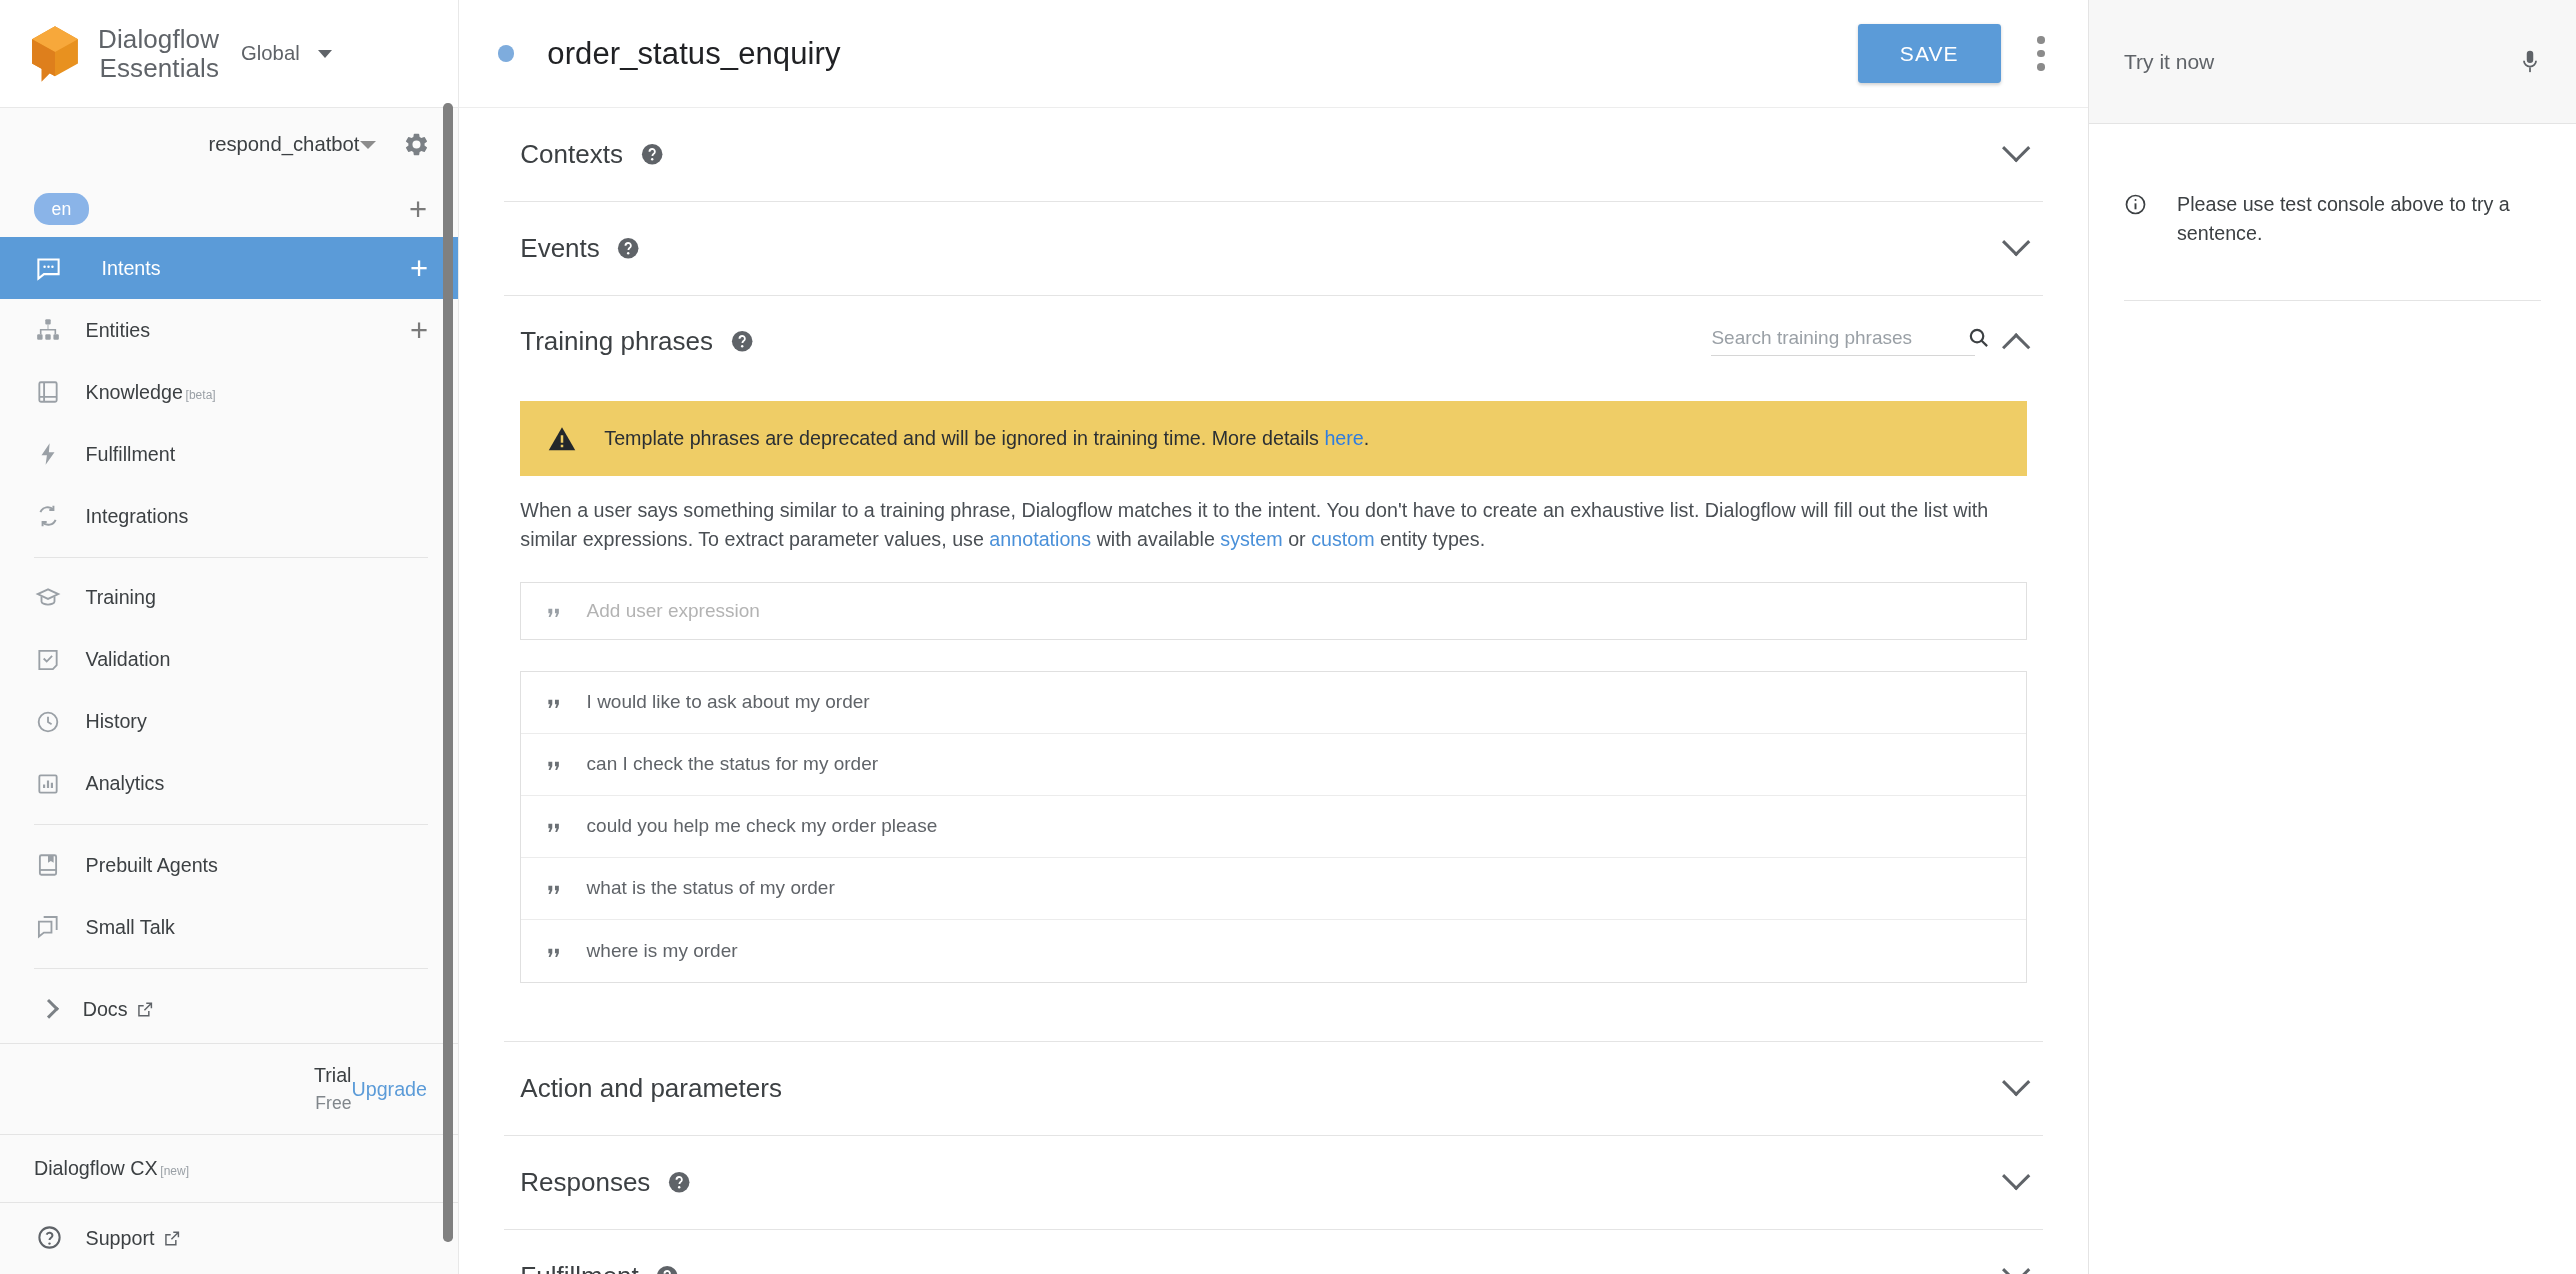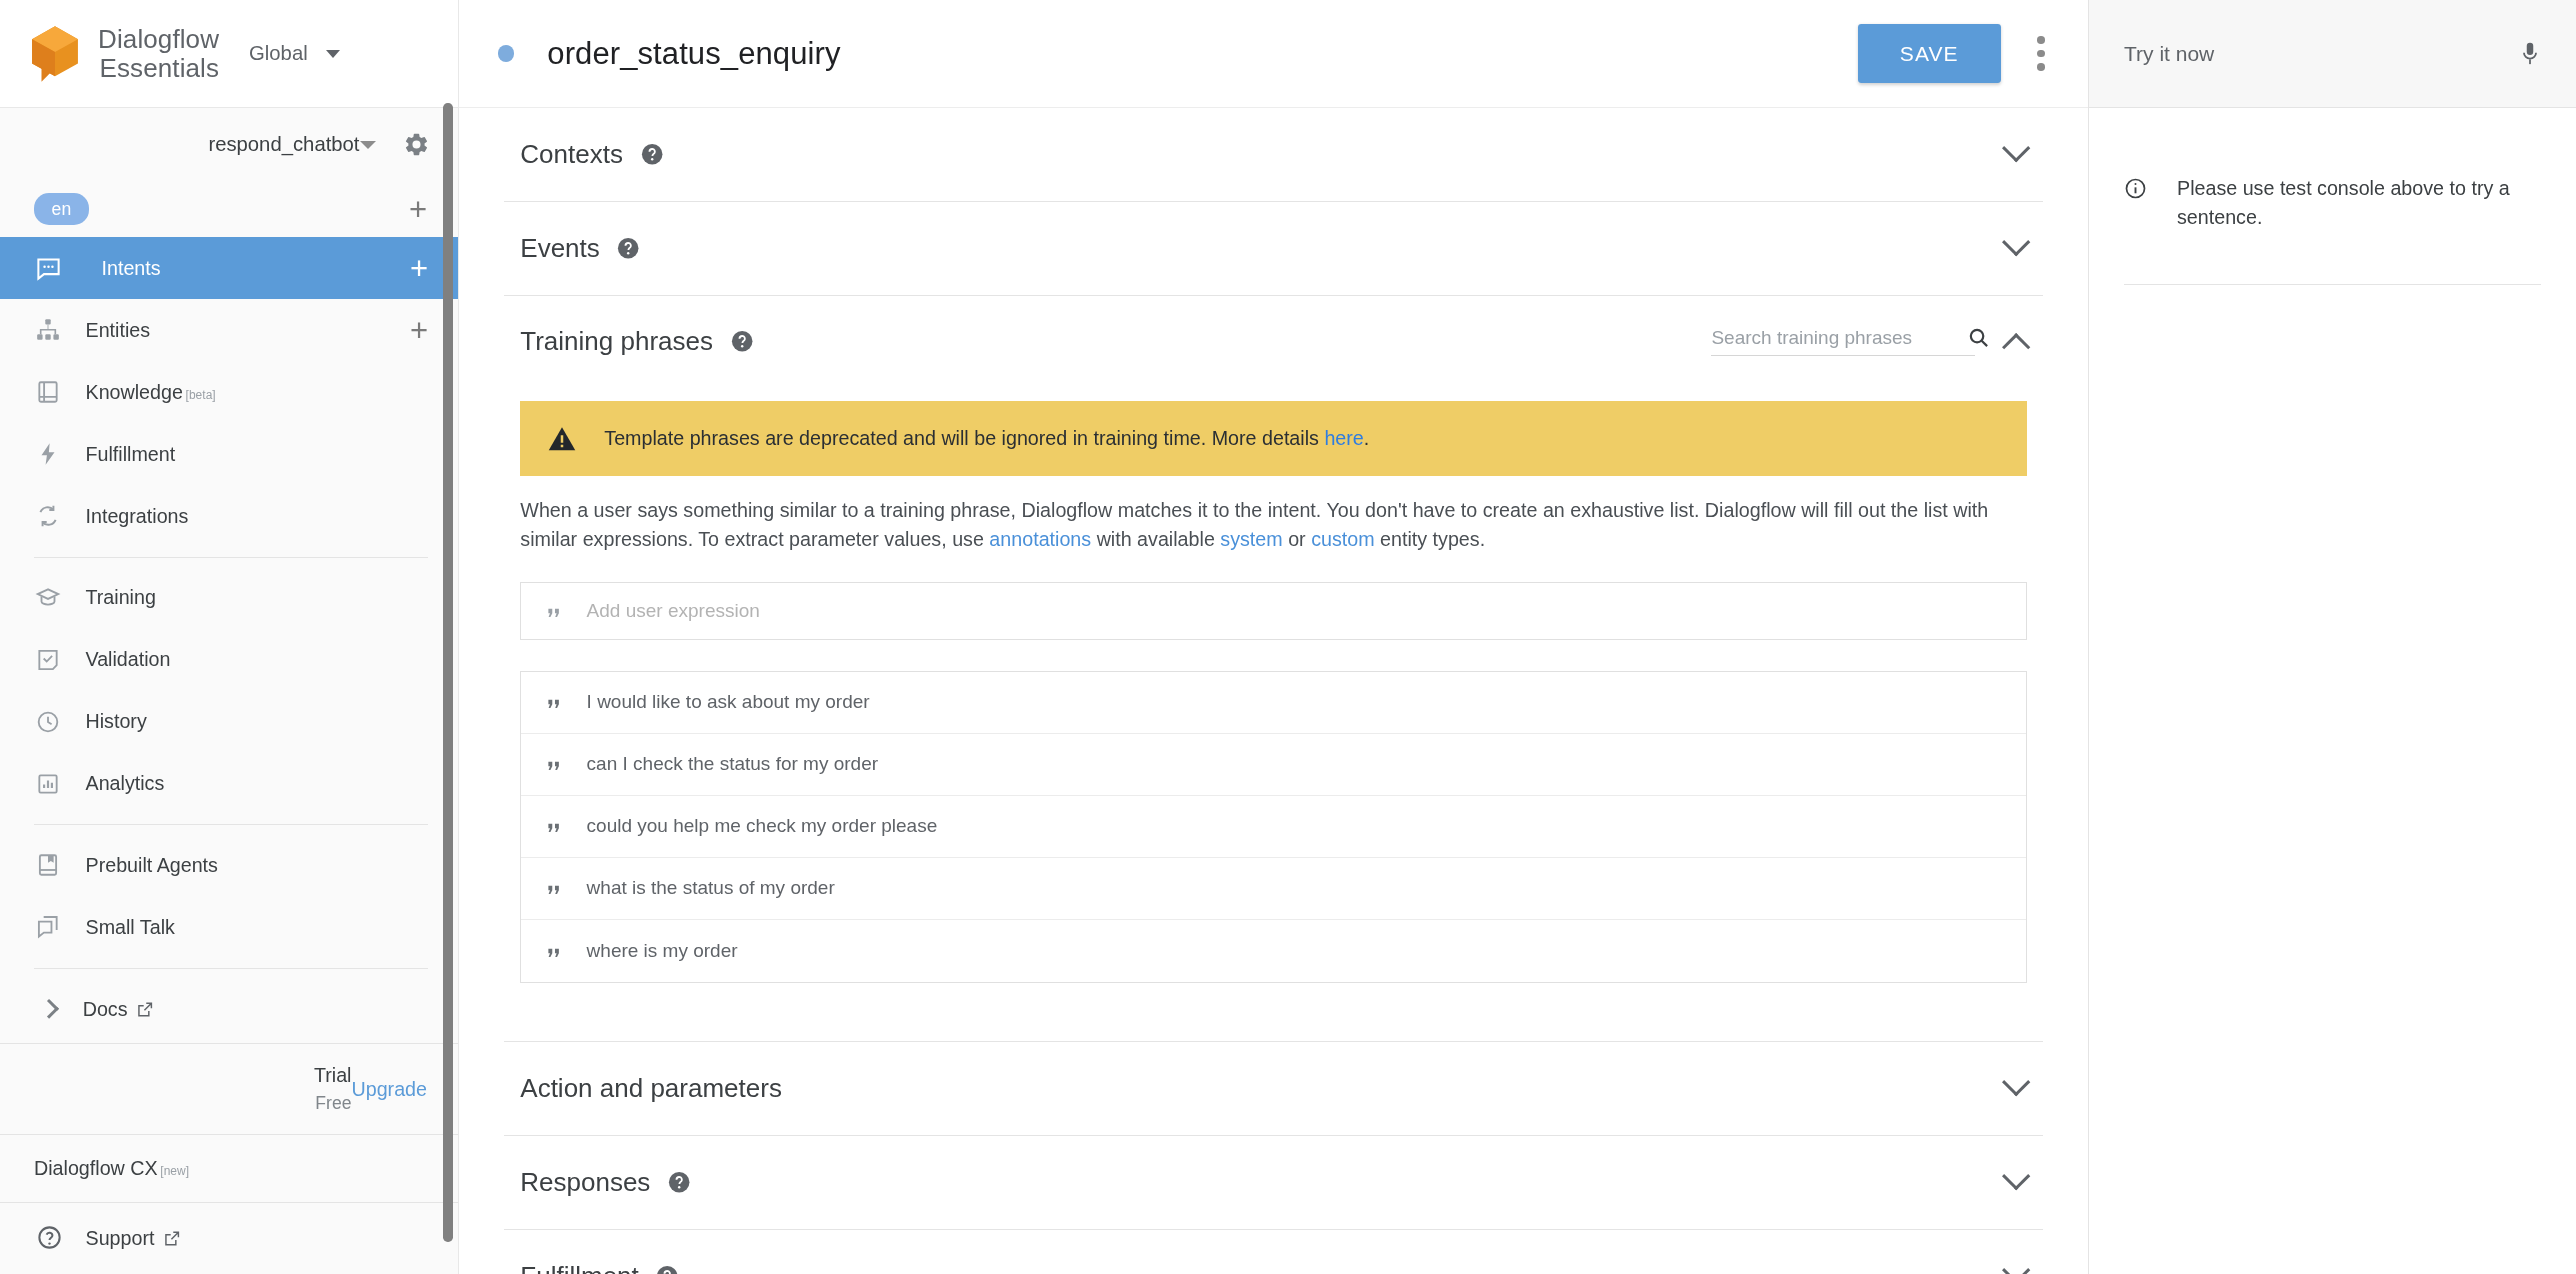--- a/index.html
+++ b/index.html
@@ -20,21 +20,21 @@
     height: 108px; display: flex; align-items: center;
     padding-left: 28.5px; background: #fff;
     border-bottom: 0.7px solid #e8e8e8;
   }
   .logo-mark { width: 52px; height: 58px; flex: 0 0 52px; margin-right: 17.6px; }
   .logo-text {
     font-size: 26px; line-height: 29px; color: #5f6368;
     font-weight: 400; letter-spacing: 0.1px;
   }
   .global-sel {
-    margin-left: 30px; font-size: 20.3px; color: #5f6368;
+    margin-left: 22px; font-size: 20.3px; color: #5f6368;
     display: flex; align-items: center; gap: 18px; cursor: pointer;
   }
   .caret-dn {
     width: 0; height: 0; border-left: 7.5px solid transparent;
     border-right: 7.5px solid transparent; border-top: 8.1px solid #5f6368;
   }
 
   .sb-agent {
     height: 73px; display: flex; align-items: center;
     padding: 0 28.5px 0 34px; background: #fafafa;
@@ -216,21 +216,21 @@
   .row-sec { height: 94px; border-top: 0.7px solid #e4e4e4; border-bottom: none; }
   .row-sec.first { border-top: 0.7px solid #e4e4e4; gap: 26px; }
   .row-sec + .row-sec { border-top: 0.7px solid #e4e4e4; justify-content: flex-end; }
 
   
   .right {
     width: 488px; flex: 0 0 488px; height: 1274px;
     background: #fff; border-left: 0.7px solid #e4e4e4;
   }
   .try-bar {
-    height: 108px; background: #f7f7f7; border-bottom: 0.7px solid #e4e4e4;
+    height: 124px; background: #f7f7f7; border-bottom: 0.7px solid #e4e4e4;
     display: flex; align-items: center; padding: 0 33px 0 35px;
   }
   .try-ph { font-size: 21px; color: #5f6368; flex: 1; }
   .mic { width: 26px; height: 33px; cursor: pointer; }
   .try-body { padding: 66px 35px 0 35px; }
   .try-note { display: flex; align-items: flex-start; }
   .info-ico { width: 23px; height: 23px; flex: 0 0 23px; margin-right: 30px; margin-top: 2.7px; }
   .note-txt { font-size: 19.7px; line-height: 1.48; color: #3c4043; }
   .try-rule { margin: 52px 0 0 0; height: 0.7px; background: #e4e4e4; }
 </style>

